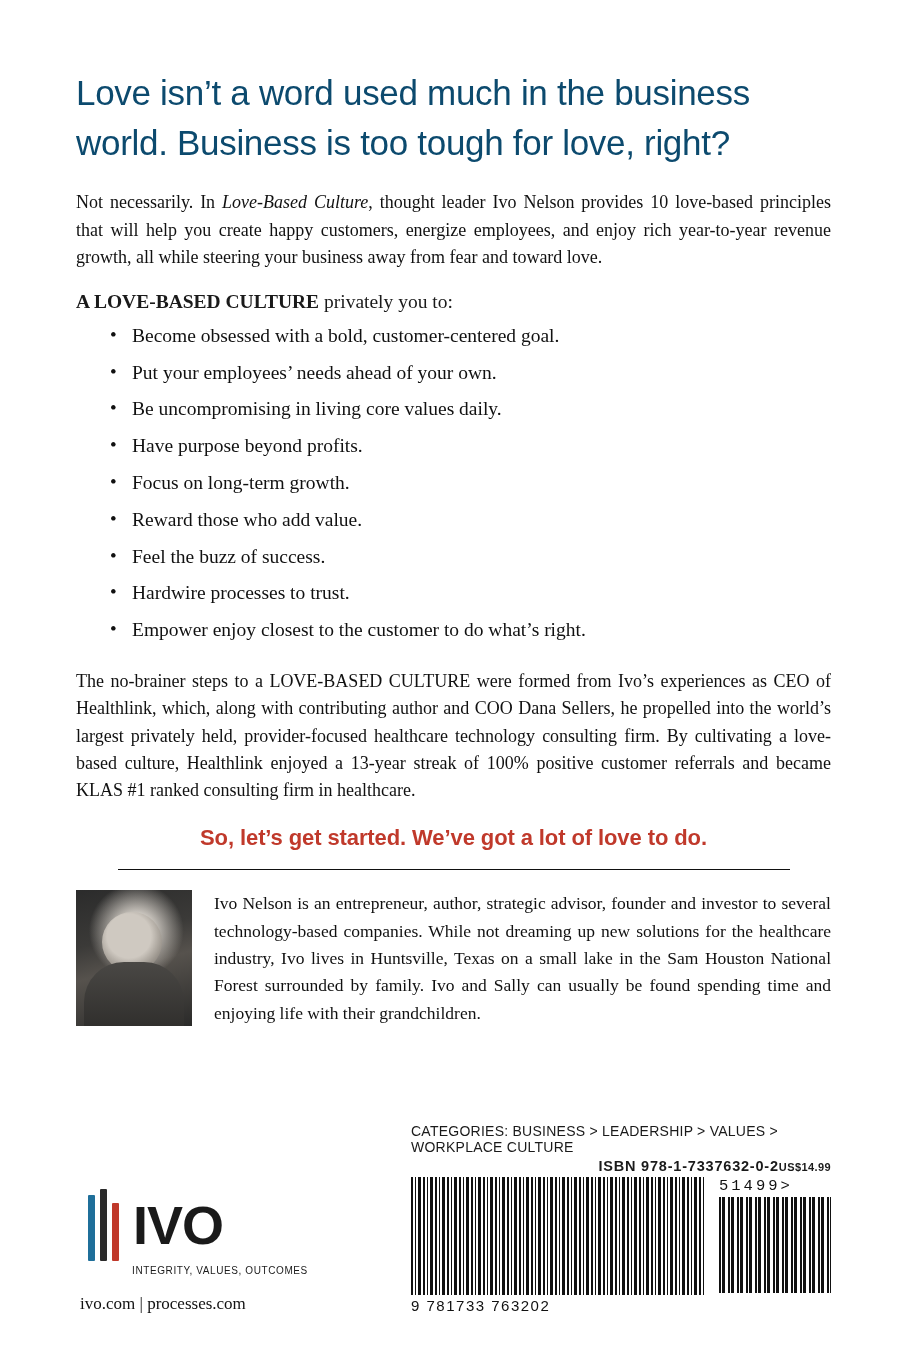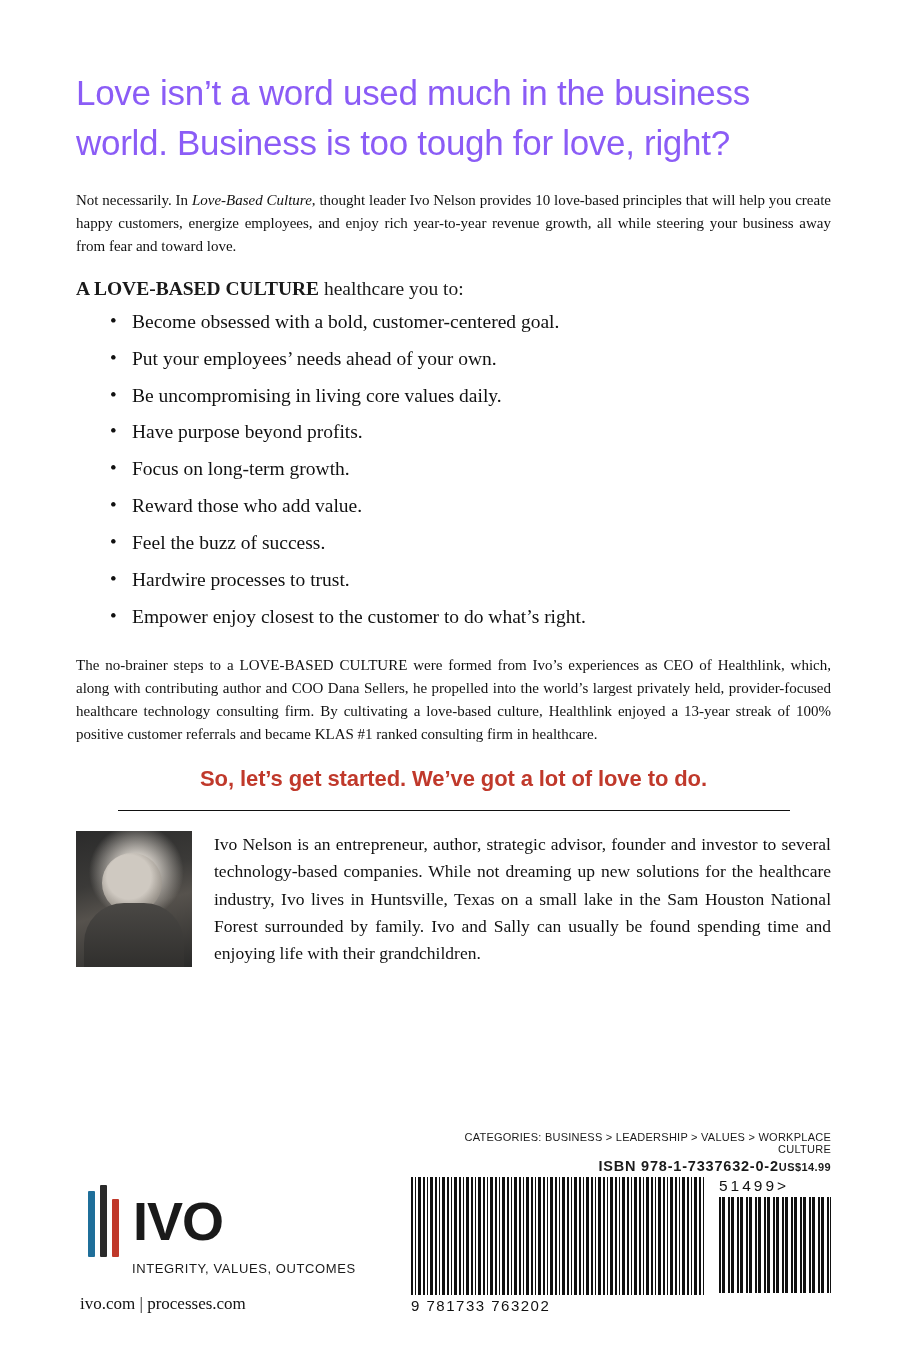--- a/index.html
+++ b/index.html
@@ -19,29 +19,29 @@
     padding: 68px 76px 0 76px;
   }
 
   
   .headline {
     font-family: "Liberation Sans", sans-serif;
     font-size: 35px;
     line-height: 1.42;
     font-weight: 400;
     letter-spacing: -0.3px;
-    color: #8b5cf6;
+    color: #0c4a6e;
     margin: 0 0 22px 0;
     max-width: 770px;
   }
 
   
   .para {
     font-family: "Liberation Serif", serif;
-    font-size: 15px;
+    font-size: 18px;
     line-height: 1.52;
     text-align: justify;
     margin: 0 0 16px 0;
     color: #111111;
   }
   .para.intro { text-align: justify; }
   .para em { font-style: italic; }
 
   .lead-in {
     font-family: "Liberation Serif", serif;
@@ -158,45 +158,45 @@
   .logo-word {
     font-family: "Liberation Sans", sans-serif;
     font-weight: bold;
     font-size: 54px;
     letter-spacing: -1px;
     line-height: 0.9;
     color: #1a1a1a;
   }
   .logo-tag {
     font-family: "Liberation Sans", sans-serif;
-    font-size: 13px;
+    font-size: 10px;
     letter-spacing: 0.6px;
     color: #1a1a1a;
     margin-top: 4px;
     margin-left: 56px;
   }
   .brand-links {
     font-family: "Liberation Serif", serif;
     font-size: 17px;
     color: #111;
     margin-top: 18px;
     margin-left: 4px;
   }
 
   
   .barcode-block {
     width: 420px;
     text-align: left;
   }
   .categories {
     font-family: "Liberation Sans", sans-serif;
-    font-size: 11px;
+    font-size: 14px;
     letter-spacing: 0.25px;
     color: #1a1a1a;
-    text-align: right;
+    text-align: left;
     margin-bottom: 3px;
   }
   .isbn-row {
     display: flex;
     justify-content: flex-end;
     align-items: baseline;
     font-family: "Liberation Sans", sans-serif;
   }
   .isbn-text { font-size: 14.5px; font-weight: bold; letter-spacing: 0.8px; }
   .price-text { font-size: 11px; font-weight: bold; letter-spacing: 0.4px; }
@@ -222,40 +222,40 @@
   }
   .bars-short { height: 96px; }
   .bar-digits {
     font-family: "Liberation Sans", sans-serif;
     font-size: 15px;
     letter-spacing: 1.5px;
     margin-top: 2px;
     color: #111;
   }
   .add-digits {
-    font-family: Liberation Sans, sans-serif;
+    font-family: Liberation Mono, monospace;
     font-size: 15.5px;
     letter-spacing: 3px;
     margin-bottom: 2px;
     color: #111;
   }
 </style>
 </head>
 <body>
 
 <div class="page">
 
   <h1 class="headline">Love isn’t a word used much in the business world. Business is too tough for love, right?</h1>
 
   <p class="para intro">
     <span>Not necessarily. In </span><em>Love-Based Culture</em><span>, thought leader Ivo Nelson provides 10 love-based principles that will help you create happy customers, energize employees, and enjoy rich year-to-year revenue growth, all while steering your business away from fear and toward love.</span>
   </p>
 
   <p class="lead-in">
-    <b>A LOVE-BASED CULTURE</b><span> healthcare you to:</span>
+    <b>A LOVE-BASED CULTURE</b><span> privately you to:</span>
   </p>
 
   <ul class="bullets">
     <li>Become obsessed with a bold, customer-centered goal.</li>
     <li>Put your employees’ needs ahead of your own.</li>
     <li>Be uncompromising in living core values daily.</li>
     <li>Have purpose beyond profits.</li>
     <li>Focus on long-term growth.</li>
     <li>Reward those who add value.</li>
     <li>Feel the buzz of success.</li>

